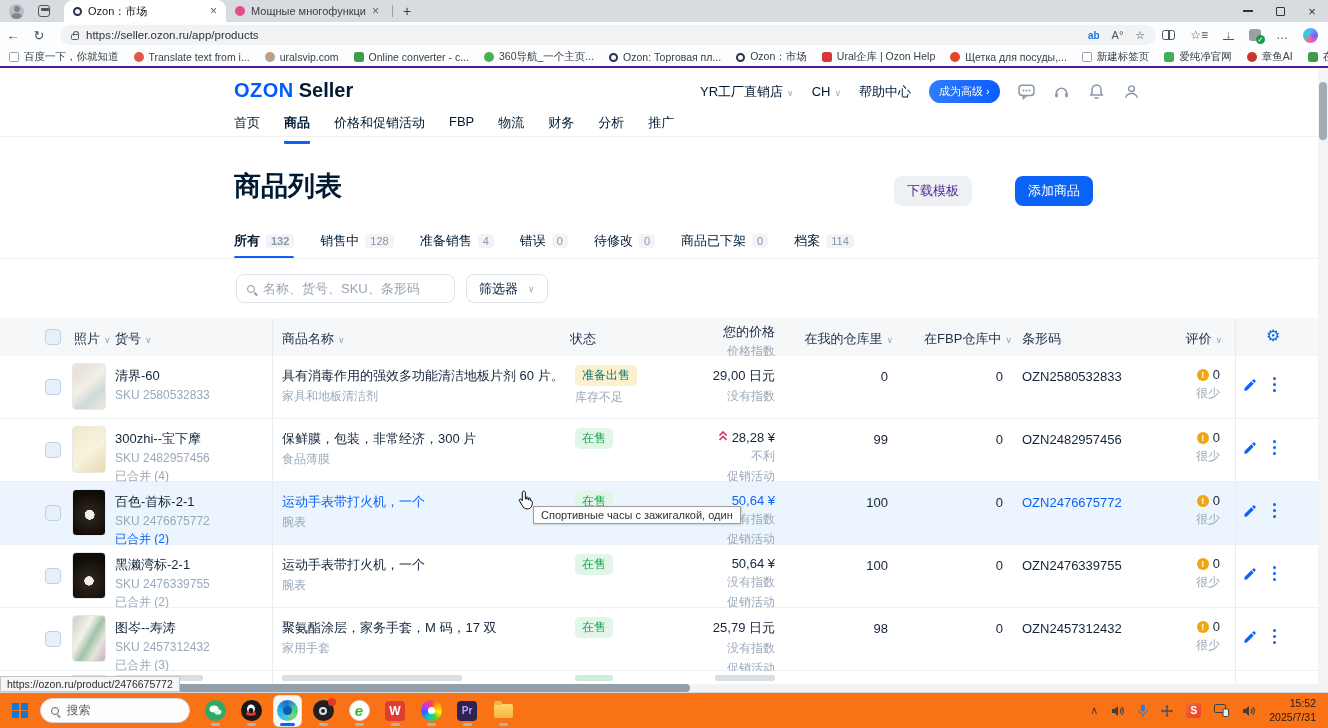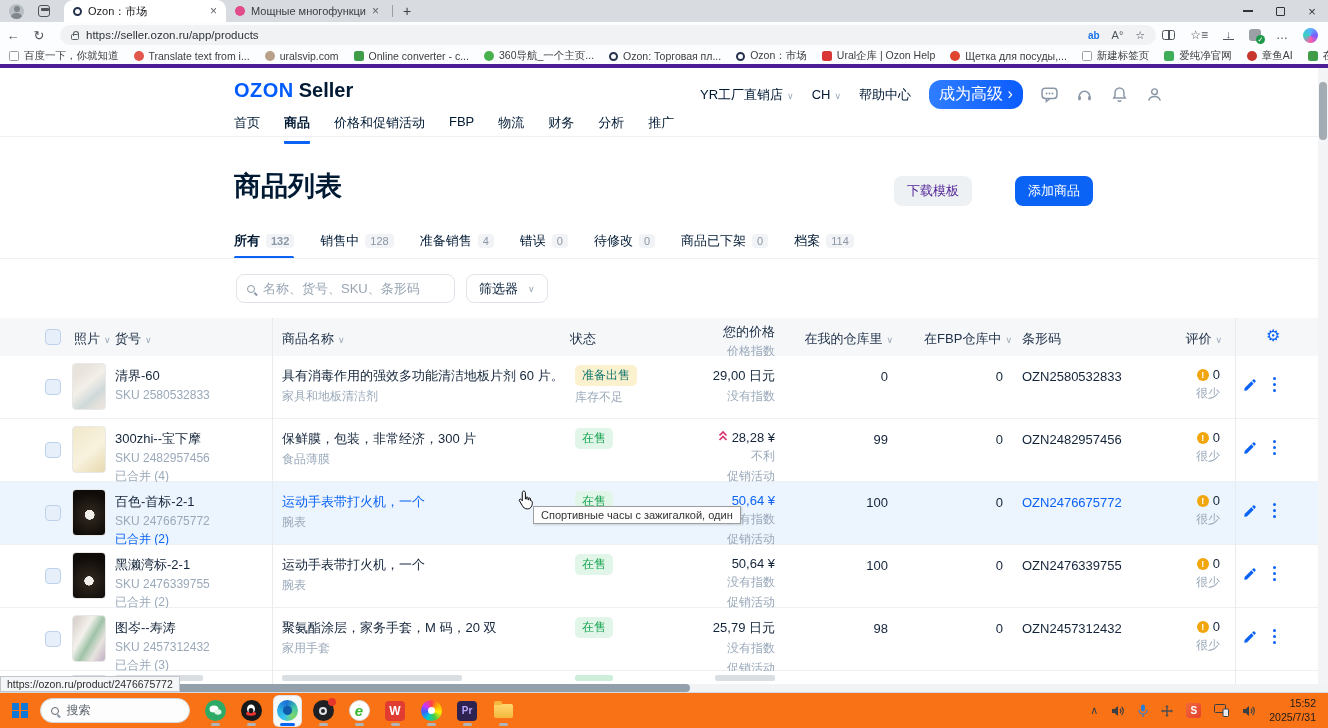--- a/index.html
+++ b/index.html
@@ -39,35 +39,35 @@
   .addr-right{display:flex;align-items:center;gap:15px;margin-right:10px}
   .a-ic{color:#4f545a;font-size:12px;position:relative}
   .split-ic{width:13px;height:10px;border:1.3px solid #4f545a;border-radius:2.5px;position:relative}
   .split-ic::after{content:"";position:absolute;left:5px;top:0;width:1.3px;height:8px;background:#4f545a}
   .dl-ic{width:11px;text-align:center;border-bottom:1.5px solid #4f545a;padding-bottom:0px;font-size:11px;color:#4f545a;line-height:0.9}
   .ext-ic{width:12px;height:12px;border-radius:3px;background:#9aa0a6;position:relative}
   .ext-ic::after{content:"✓";position:absolute;right:-4px;bottom:-3px;width:9px;height:9px;border-radius:50%;background:#1d9a49;color:#fff;font-size:7px;display:flex;align-items:center;justify-content:center}
   .copilot{width:15px;height:15px;border-radius:50%;background:conic-gradient(#56b2ff,#7a5cff,#ff5ca8,#37d0c2,#56b2ff)}
 
   
-  .bookmarksbar{position:absolute;left:0;top:48px;width:100%;height:20px;background:#fcfdfe;border-bottom:4px solid #4c1d95;display:flex;align-items:center;padding-left:9px;font-size:10.5px;color:#3c4043}
+  .bookmarksbar{position:absolute;left:0;top:48px;width:100%;height:20px;background:#fcfdfe;border-bottom:2px solid #4c1d95;display:flex;align-items:center;padding-left:9px;font-size:10.5px;color:#3c4043}
   .bm{display:flex;align-items:center;margin-right:15px;white-space:nowrap}
   .bm .fv{width:10px;height:10px;border-radius:2.5px;margin-right:5px;flex:none}
   .bm .fv.ring{background:transparent !important;border:2.5px solid #25324d;border-radius:50%;width:9px;height:9px}
   .bm .fv.doc{background:#fff !important;border:1px solid #9aa0a6;border-radius:1.5px}
   .bm-div{width:1px;height:12px;background:#c9cdd1;margin-right:10px}
 
   
   .page{position:absolute;left:0;top:68px;width:1318px;height:616px;background:#fff;overflow:hidden}
   .oz-logo{position:absolute;left:234px;top:11px;font-size:20px;font-weight:800;color:#005bff;letter-spacing:0.5px}
   .oz-logo .sfx{color:#001a34;margin-left:5px;font-weight:700;letter-spacing:0}
   .oz-right{position:absolute;left:700px;top:12px;display:flex;align-items:center;gap:18px;font-size:13px;color:#001a34}
   .chev{color:#9aa7b5;font-size:9px;margin-left:4px}
   .oz-help{color:#001a34}
-  .premium{background:linear-gradient(90deg,#2f7dff,#0b5cff);color:#fff;font-size:16px;border-radius:12px;padding:4px 10px;white-space:nowrap}
+  .premium{background:linear-gradient(90deg,#2f7dff,#0b5cff);color:#fff;font-size:11px;border-radius:12px;padding:4px 10px;white-space:nowrap}
   .hicon{display:flex;align-items:center}
   .oz-nav{position:absolute;left:234px;top:46px;display:flex;gap:24px;font-size:13px;color:#001a34}
   .oz-nav .nitem{padding-bottom:9px}
   .oz-nav .nitem.active{font-weight:700;border-bottom:3px solid #0b63f6;border-radius:0 0 1px 1px}
   .nav-divider{position:absolute;left:0;top:68px;width:1318px;height:1px;background:#eef1f3}
   .page-title{position:absolute;left:234px;top:100px;font-size:27px;font-weight:800;color:#001a34}
   .btn{position:absolute;top:108px;height:30px;border-radius:8px;font-size:13px;display:flex;align-items:center;padding:0 13px}
   .btn.light{left:894px;background:#eef1f4;color:#4c1d95}
   .btn.primary{left:1015px;background:#0b63f6;color:#fff}
   .filter-tabs{position:absolute;left:234px;top:164px;display:flex;gap:26px;font-size:13px;color:#001a34;align-items:center}
@@ -542,21 +542,21 @@
           </div>
           <div class="trow" style="top: 290px;">
             <div class="cb"></div>
             <div class="pimg" style="background: linear-gradient(120deg, rgb(220, 213, 207) 10%, rgb(244, 241, 236) 35%, rgb(159, 195, 168) 55%, rgb(231, 227, 222) 75%, rgb(201, 185, 201) 95%);"></div>
             <div class="cell art">
               <div class="art-name">图岑--寿涛</div>
               <div class="sub">SKU 2457312432</div>
               <div class="sub">已合并 (3)</div>
             </div>
             <div class="cell namec">
-              <div class="pname">聚氨酯涂层，家务手套，M 码，20 双</div>
+              <div class="pname">聚氨酯涂层，家务手套，M 码，17 双</div>
               <div class="sub">家用手套</div>
             </div>
             <div class="cell statusc"><span class="badge success">在售</span></div>
             <div class="cell pricec">
               <div class="pline">
                 <span>25,79 日元</span>
               </div>
               <div class="sub">没有指数</div>
               <div class="sub">促销活动</div>
             </div>

